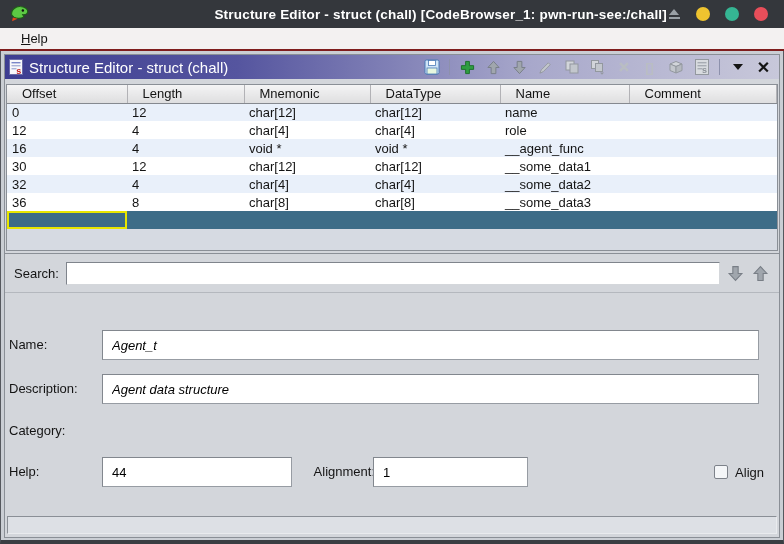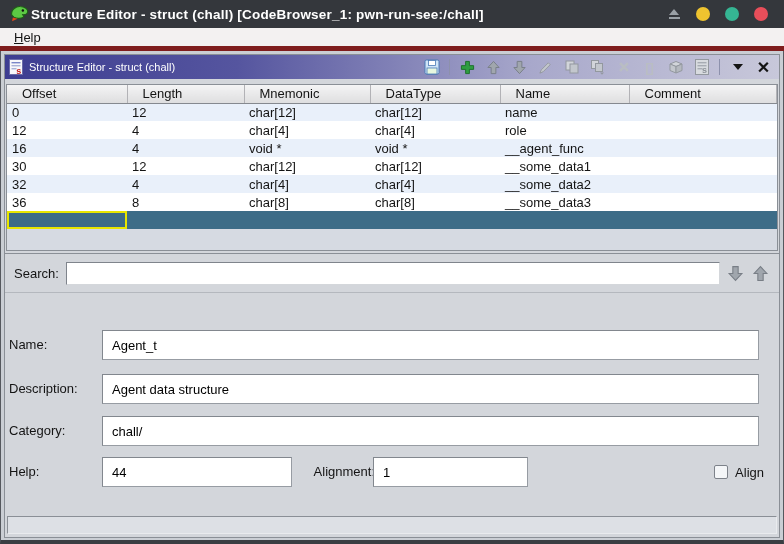--- a/index.html
+++ b/index.html
@@ -6,45 +6,45 @@
   html,body { width:784px; height:544px; overflow:hidden;
     font-family:"Liberation Sans", sans-serif; font-size:13px; color:#141414; }
   .window { width:784px; height:544px; background:#caced4; position:relative;
     border-left:1px solid #55585e; border-right:1px solid #55585e;
     border-bottom:4px solid #3a3e43; }
 
   
   .titlebar { height:28px; background:#34373c; display:flex; align-items:center;
     margin:0 -1px; }
   .titlebar .dragon { width:22px; height:22px; margin-left:9px; flex:0 0 auto; }
-  .titlebar .title { flex:1; text-align:left; color:#fff; font-weight:bold;
+  .titlebar .title { flex:1; text-align:right; color:#fff; font-weight:bold;
     font-size:13.5px; letter-spacing:.2px; white-space:nowrap; overflow:hidden; }
   .win-controls { display:flex; align-items:center; gap:15px; margin-right:16px; }
   .shade-btn { display:flex; flex-direction:column; align-items:center; gap:2px; width:14px; }
   .shade-btn .tri { width:0; height:0; border-left:5px solid transparent;
     border-right:5px solid transparent; border-bottom:6px solid #9aa0a6; }
   .shade-btn .bar { width:11px; height:2px; background:#9aa0a6; }
   .circle-btn { width:14px; height:14px; border-radius:50%; }
 
   
-  .menubar { height:23px; background:#f3f1f1; border-bottom:5px solid #7f1d1d;
-    display:flex; align-items:center; padding-left:9px; margin:0 -1px; }
+  .menubar { height:23px; background:#f3f1f1; border-bottom:2px solid #7f1d1d;
+    display:flex; align-items:center; padding-left:16px; margin:0 -1px; }
   .menu-item { display:inline-block; padding:2px 5px; }
   .menu-item::first-letter { text-decoration:underline; }
 
   
   .app { position:relative; height:489px; background:#caced4; }
   .frame { position:absolute; left:3px; right:3px; top:3px; bottom:2px;
     background:#d3d6db; border:1px solid #8a8f96; }
 
   .frame-titlebar { position:absolute; top:0; left:0; right:0; height:24px;
     display:flex; align-items:center;
     background:linear-gradient(90deg,#3d3d91 0%,#55559f 30%,#a8a8cb 68%,#c8c8da 100%); }
   .doc-icon { margin:0 6px 0 4px; flex:0 0 auto; display:block; }
-  .frame-title { color:#fff; font-size:11px; white-space:nowrap; }
+  .frame-title { color:#fff; font-size:15px; white-space:nowrap; }
   .frame-toolbar { margin-left:auto; display:flex; align-items:center; gap:9px;
     margin-right:7px; }
   .tb-sep { width:1px; height:16px; background:#8d91ac; }
   .tb-icon { display:flex; align-items:center; justify-content:center;
     width:17px; height:17px; }
   .tb-text { font-weight:bold; color:#b9bdc3; font-size:13px; }
   .dd-tri { width:0; height:0; border-left:5px solid transparent;
     border-right:5px solid transparent; border-top:6px solid #141414; }
   .close-x { color:#141414; font-size:16px; font-weight:bold; line-height:17px; }
 
@@ -74,21 +74,21 @@
 
   
   .form-pane { position:absolute; top:239px; left:0; right:0; height:222px;
     background:#d3d6db; }
   .form-row { position:absolute; left:0; right:0; height:30px; }
   .form-label { position:absolute; left:4px; width:92px; 
     line-height:30px; }
   .tfield { position:absolute; height:30px; background:#fff;
     border:1px solid #979ca3; border-top-color:#82878e; border-left-color:#82878e;
     padding:0 9px; font:inherit; }
-  .tfield.wide { left:97px; right:20px; }
+  .tfield.wide { left:97px; right:20px;font-style:italic; }
   .row-name { top:36px; } .row-desc { top:80px; } .row-cat { top:122px; }
   .row-size { top:163px; }
   .size-field { left:97px; width:190px; }
   .align-label { position:absolute; left:300px; width:70px; text-align:right;
     line-height:30px; }
   .align-field { left:368px; width:155px; }
   .checkbox-wrap { position:absolute; right:15px; top:0; height:30px;
     display:flex; align-items:center; gap:7px; }
   .checkbox { width:14px; height:14px; background:#f4f6f8;
     border:1px solid #7d828a; border-radius:2px; }
@@ -312,21 +312,20 @@
         <div class="form-row row-name">
           <span class="form-label">Name:</span>
           <input class="tfield wide" type="text" value="Agent_t" style="">
         </div>
         <div class="form-row row-desc">
           <span class="form-label">Description:</span>
           <input class="tfield wide" type="text" value="Agent data structure" style="">
         </div>
         <div class="form-row row-cat">
           <span class="form-label">Category:</span>
-          <input class="tfield wide" type="text" value="chall/" style="">
         </div>
         <div class="form-row row-size">
           <span class="form-label">Help:</span>
           <input class="tfield size-field" type="text" value="44" style="">
           <span class="align-label">Alignment:</span>
           <input class="tfield align-field" type="text" value="1" style="">
           <span class="checkbox-wrap">
             <span class="checkbox"></span>
             <span>Align</span>
           </span>

